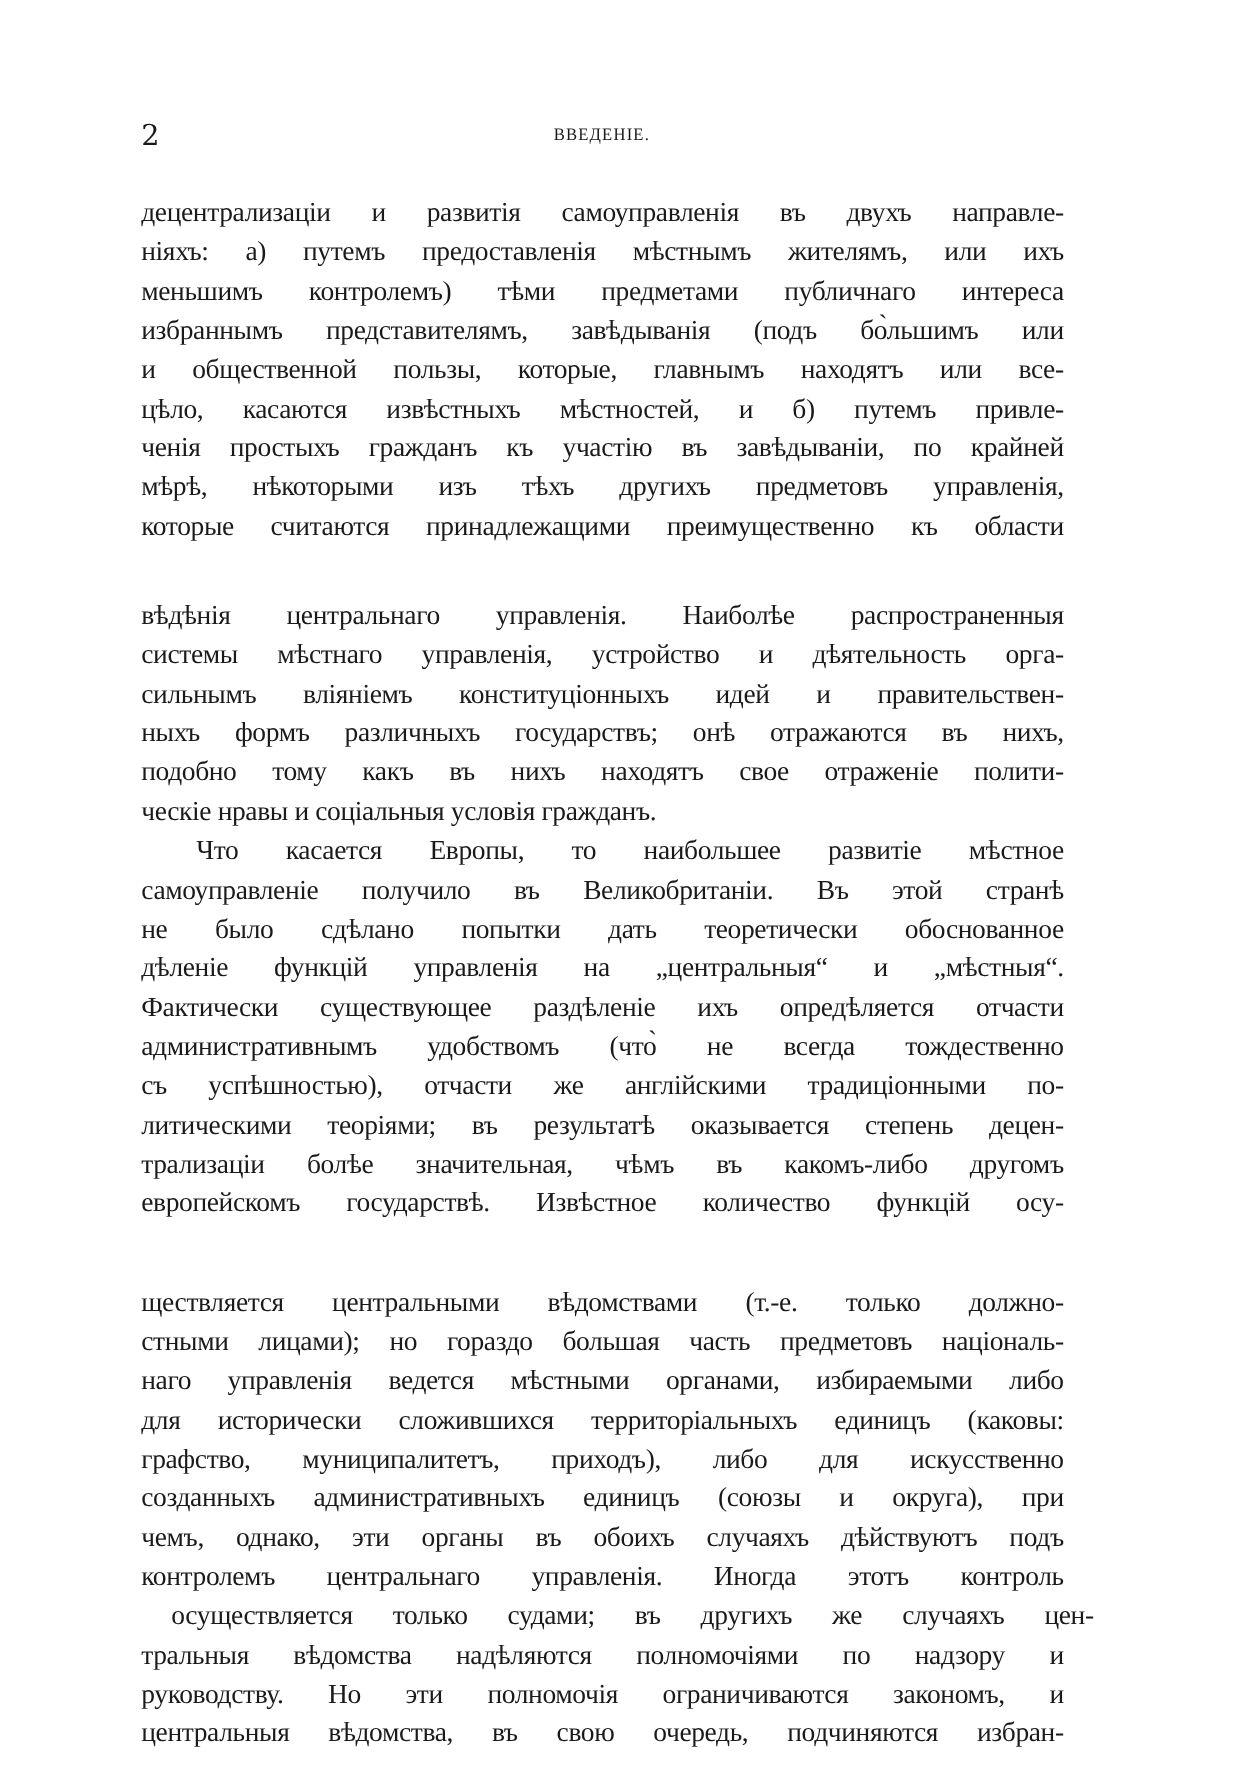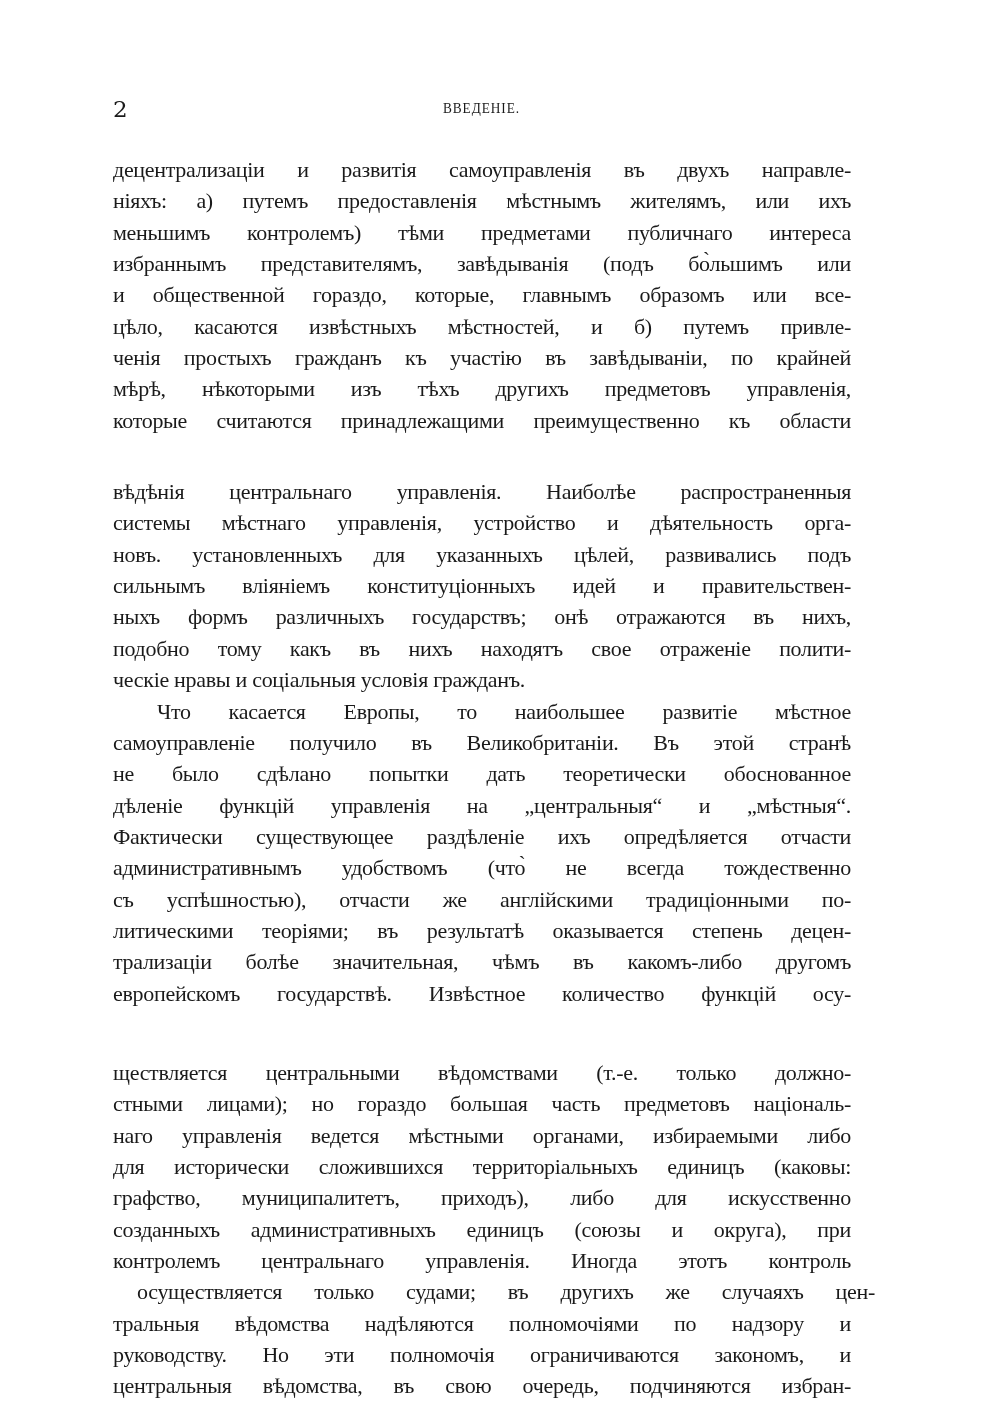--- a/index.html
+++ b/index.html
@@ -22,47 +22,47 @@
 <div class="page">
   <div class="running-head">
     <span class="page-number">2</span>
     <span class="running-title">ВВЕДЕНІЕ.</span>
   </div>
   <div class="body-text" id="body-text">
       <span class="line" style="width: 738px; display: block;">децентрализаціи и развитія самоуправленія въ двухъ направле-</span>
       <span class="line" style="width: 738px; display: block;">ніяхъ: а) путемъ предоставленія мѣстнымъ жителямъ, или ихъ</span>
       <span class="line" style="width: 738px; display: block;">меньшимъ контролемъ) тѣми предметами публичнаго интереса</span>
       <span class="line" style="width: 738px; display: block;">избраннымъ представителямъ, завѣдыванія (подъ бо̀льшимъ или</span>
-      <span class="line" style="width: 738px; display: block;">и общественной гораздо, которые, главнымъ образомъ или все-</span>
+      <span class="line" style="width: 738px; display: block;">и общественной пользы, которые, главнымъ находятъ или все-</span>
       <span class="line" style="width: 738px; display: block;">цѣло, касаются извѣстныхъ мѣстностей, и б) путемъ привле-</span>
       <span class="line" style="width: 738px; display: block;">ченія простыхъ гражданъ къ участію въ завѣдываніи, по крайней</span>
       <span class="line" style="width: 738px; display: block;">мѣрѣ, нѣкоторыми изъ тѣхъ другихъ предметовъ управленія,</span>
       <span class="line" style="width: 738px; display: block;">которые считаются принадлежащими преимущественно къ области</span>
       <span class="line" style="width: 738px; display: block; margin-top: 40px;">вѣдѣнія центральнаго управленія. Наиболѣе распространенныя</span>
       <span class="line" style="width: 738px; display: block;">системы мѣстнаго управленія, устройство и дѣятельность орга-</span>
-      <span class="line" style="width: 738px; display: block;">новъ. установленныхъ для указанныхъ цѣлей, развивались подъ</span>
       <span class="line" style="width: 738px; display: block;">сильнымъ вліяніемъ конституціонныхъ идей и правительствен-</span>
       <span class="line" style="width: 738px; display: block;">ныхъ формъ различныхъ государствъ; онѣ отражаются въ нихъ,</span>
       <span class="line" style="width: 738px; display: block;">подобно тому какъ въ нихъ находятъ свое отраженіе полити-</span>
       <span class="line last" style="width: 738px; display: block;">ческіе нравы и соціальныя условія гражданъ.</span>
       <span class="line indent" style="width: 738px; display: block;">Что касается Европы, то наибольшее развитіе мѣстное</span>
       <span class="line" style="width: 738px; display: block;">самоуправленіе получило въ Великобританіи. Въ этой странѣ</span>
       <span class="line" style="width: 738px; display: block;">не было сдѣлано попытки дать теоретически обоснованное</span>
       <span class="line" style="width: 738px; display: block;">дѣленіе функцій управленія на „центральныя“ и „мѣстныя“.</span>
       <span class="line" style="width: 738px; display: block;">Фактически существующее раздѣленіе ихъ опредѣляется отчасти</span>
       <span class="line" style="width: 738px; display: block;">административнымъ удобствомъ (что̀ не всегда тождественно</span>
       <span class="line" style="width: 738px; display: block;">съ успѣшностью), отчасти же англійскими традиціонными по-</span>
       <span class="line" style="width: 738px; display: block;">литическими теоріями; въ результатѣ оказывается степень децен-</span>
       <span class="line" style="width: 738px; display: block;">трализаціи болѣе значительная, чѣмъ въ какомъ-либо другомъ</span>
       <span class="line" style="width: 738px; display: block;">европейскомъ государствѣ. Извѣстное количество функцій осу-</span>
       <span class="line" style="width: 738px; display: block; margin-top: 48px;">ществляется центральными вѣдомствами (т.-е. только должно-</span>
       <span class="line" style="width: 738px; display: block;">стными лицами); но гораздо большая часть предметовъ національ-</span>
       <span class="line" style="width: 738px; display: block;">наго управленія ведется мѣстными органами, избираемыми либо</span>
       <span class="line" style="width: 738px; display: block;">для исторически сложившихся территоріальныхъ единицъ (каковы:</span>
       <span class="line" style="width: 738px; display: block;">графство, муниципалитетъ, приходъ), либо для искусственно</span>
       <span class="line" style="width: 738px; display: block;">созданныхъ административныхъ единицъ (союзы и округа), при</span>
+      <span class="line" style="width: 738px; display: block;">чемъ, однако, эти органы въ обоихъ случаяхъ дѣйствуютъ подъ</span>
       <span class="line" style="width: 738px; display: block;">контролемъ центральнаго управленія. Иногда этотъ контроль</span>
       <span class="line" style="width: 738px; display: block; margin-left: 24px;">осуществляется только судами; въ другихъ же случаяхъ цен-</span>
       <span class="line" style="width: 738px; display: block;">тральныя вѣдомства надѣляются полномочіями по надзору и</span>
       <span class="line" style="width: 738px; display: block;">руководству. Но эти полномочія ограничиваются закономъ, и</span>
       <span class="line" style="width: 738px; display: block;">центральныя вѣдомства, въ свою очередь, подчиняются избран-</span>
     </div>
 </div>
 
 </body></html>

